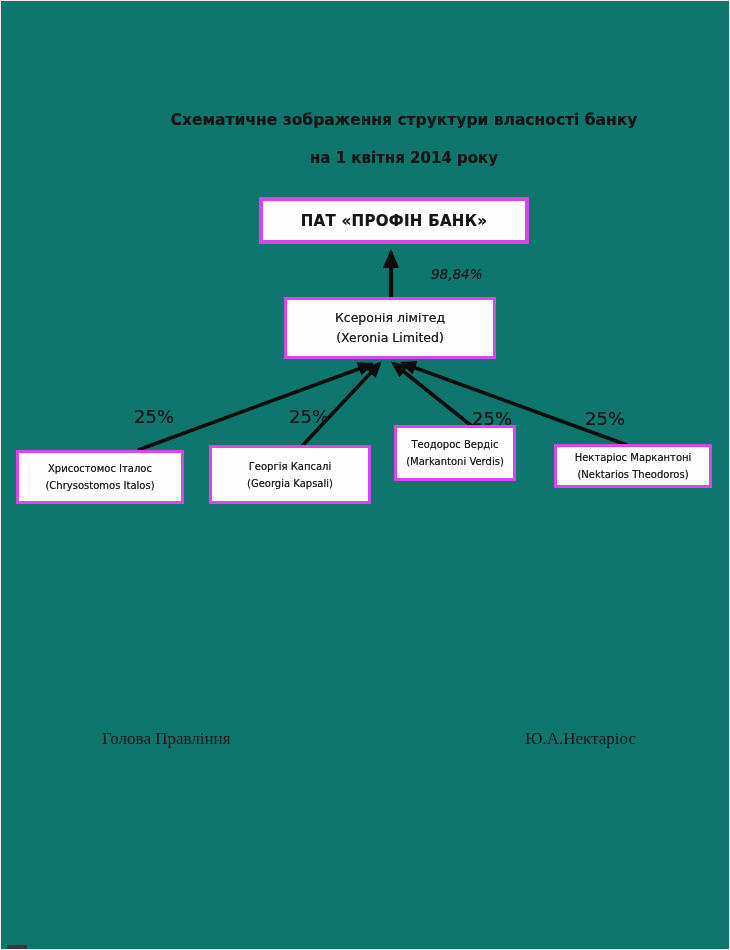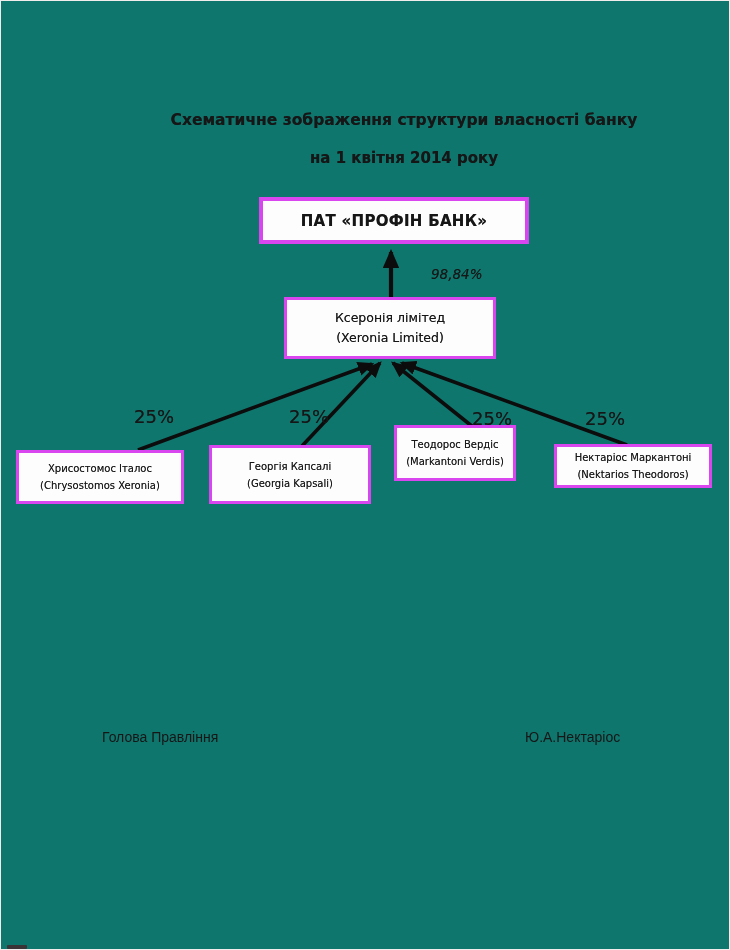--- a/index.html
+++ b/index.html
@@ -60,22 +60,22 @@
     white-space: nowrap;
   }
   .pct-main { left: 430px; top: 265px; font-size: 13.5px; font-style: italic; }
   .pct-1 { left: 133px; top: 405px; width: 40px; text-align: center; }
   .pct-2 { left: 288px; top: 405px; width: 40px; text-align: center; }
   .pct-3 { left: 471px; top: 407px; width: 40px; text-align: center; }
   .pct-4 { left: 584px; top: 407px; width: 40px; text-align: center; }
   .sig {
     position: absolute;
     top: 728px;
-    font-family: Liberation Sans, sans-serif;
-    font-size: 14px;
+    font-family: Liberation Serif, serif;
+    font-size: 17px;
     white-space: nowrap;
   }
   .sig-role { left: 101px; }
   .sig-name { left: 524px; }
   .scan-artifact {
     position: absolute;
     left: 6px; bottom: 0;
     width: 20px; height: 4px;
     background: #3a3436;
     border-radius: 1px;
@@ -113,21 +113,21 @@
     <span>(Xeronia Limited)</span>
   </div>
 
   <div class="pct pct-1 soft">25%</div>
   <div class="pct pct-2 soft">25%</div>
   <div class="pct pct-3 soft">25%</div>
   <div class="pct pct-4 soft">25%</div>
 
   <div class="box box-sh box-sh1 soft">
     <span>Хрисостомос Італос</span>
-    <span>(Chrysostomos Xeronia)</span>
+    <span>(Chrysostomos Italos)</span>
   </div>
   <div class="box box-sh box-sh2 soft">
     <span>Георгія Капсалі</span>
     <span>(Georgia Kapsali)</span>
   </div>
   <div class="box box-sh box-sh3 soft">
     <span>Теодорос Вердіс</span>
     <span>(Markantoni Verdis)</span>
   </div>
   <div class="box box-sh box-sh4 soft">

